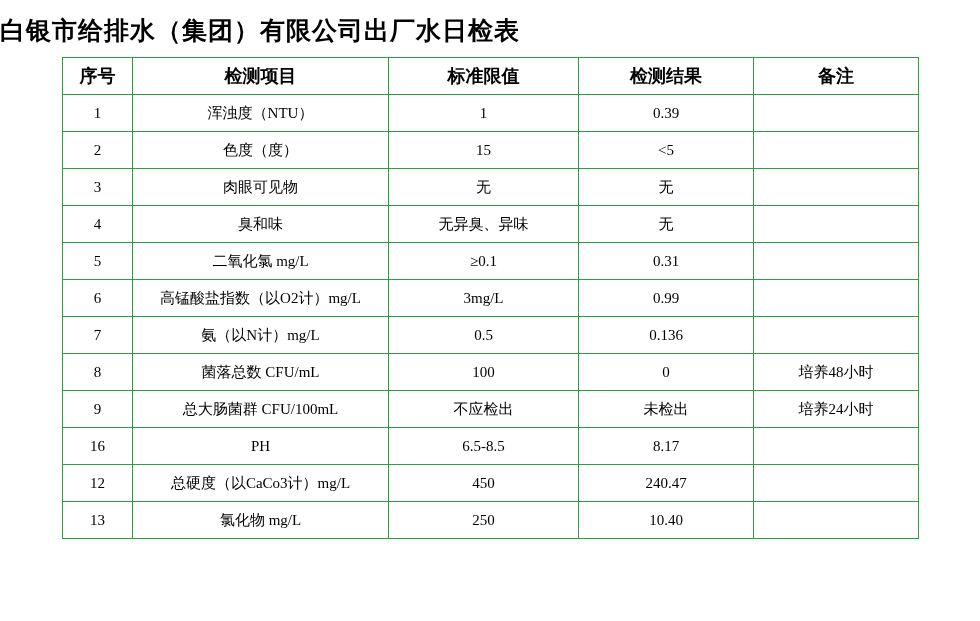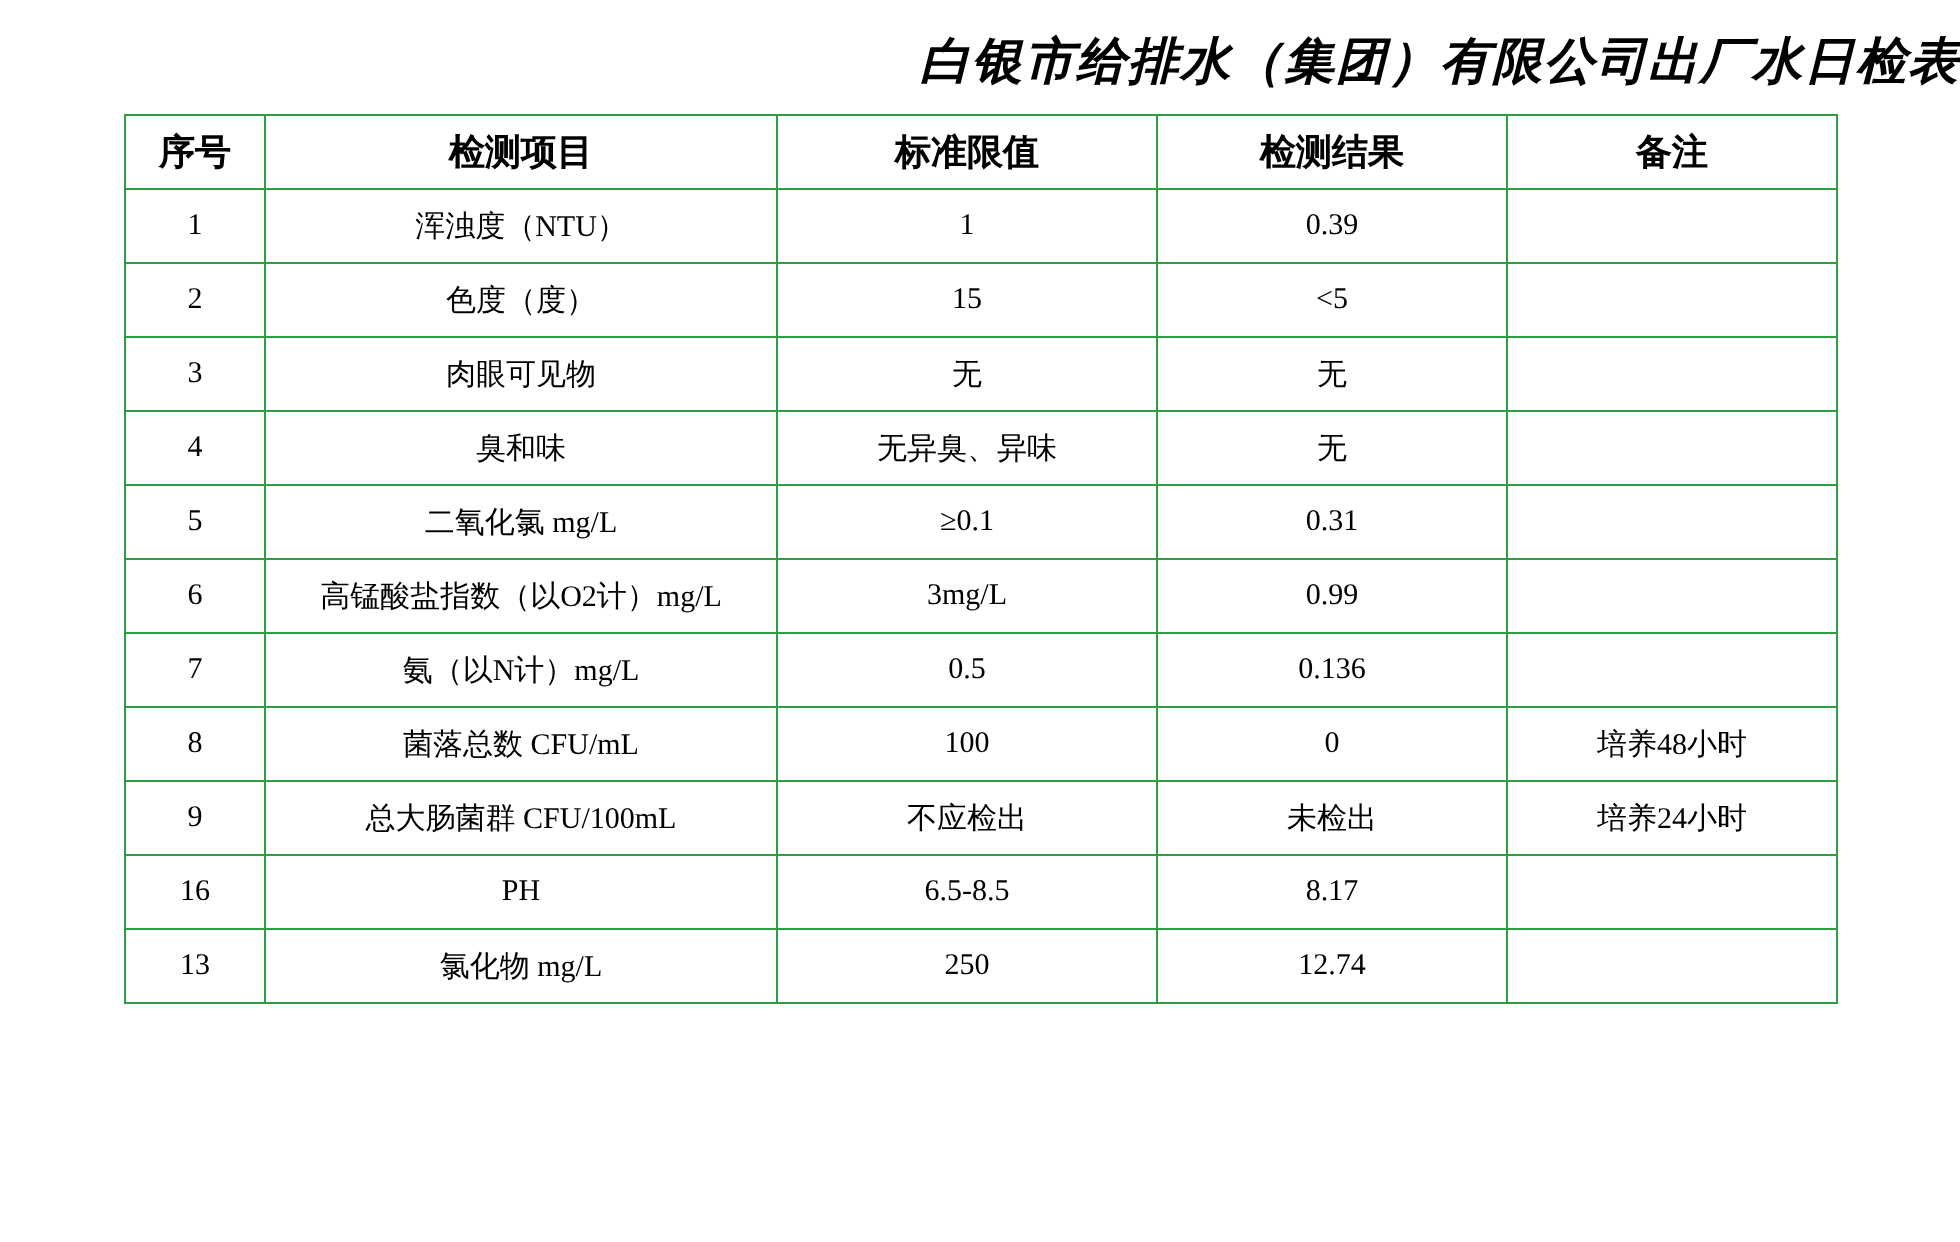--- a/index.html
+++ b/index.html
@@ -14,29 +14,28 @@
     color: #000000;
     overflow: hidden;
   }
   .page {
     position: relative;
     width: 980px;
     height: 621px;
     box-sizing: border-box;
   }
   .title {
-    text-align: right;
+    text-align: left;
     font-family: "Liberation Serif", "DejaVu Serif", serif;
     font-size: 25px;
     font-weight: bold;
     letter-spacing: 1px;
     padding-top: 14px;
     padding-bottom: 10px;
     color: #000;
-    font-style: italic;
   }
   .table-wrap {
     margin: 0 62px 0 62px;
   }
   table.report {
     width: 856px;
     border-collapse: collapse;
     table-layout: fixed;
   }
   table.report td, table.report th {
@@ -154,23 +153,30 @@
           <td>培养24小时</td>
         </tr>
         <tr>
           <td>16</td>
           <td>PH</td>
           <td class="mono">6.5-8.5</td>
           <td class="mono">8.17</td>
           <td></td>
         </tr>
         <tr>
+          <td>12</td>
+          <td>总硬度（以CaCo3计）mg/L</td>
+          <td class="mono">450</td>
+          <td class="mono">240.47</td>
+          <td></td>
+        </tr>
+        <tr>
           <td>13</td>
           <td>氯化物 mg/L</td>
           <td class="mono">250</td>
-          <td class="mono">12.74</td>
+          <td class="mono">10.40</td>
           <td></td>
         </tr>
       </tbody>
     </table>
   </div>
 
 </div>
 
 </body></html>

